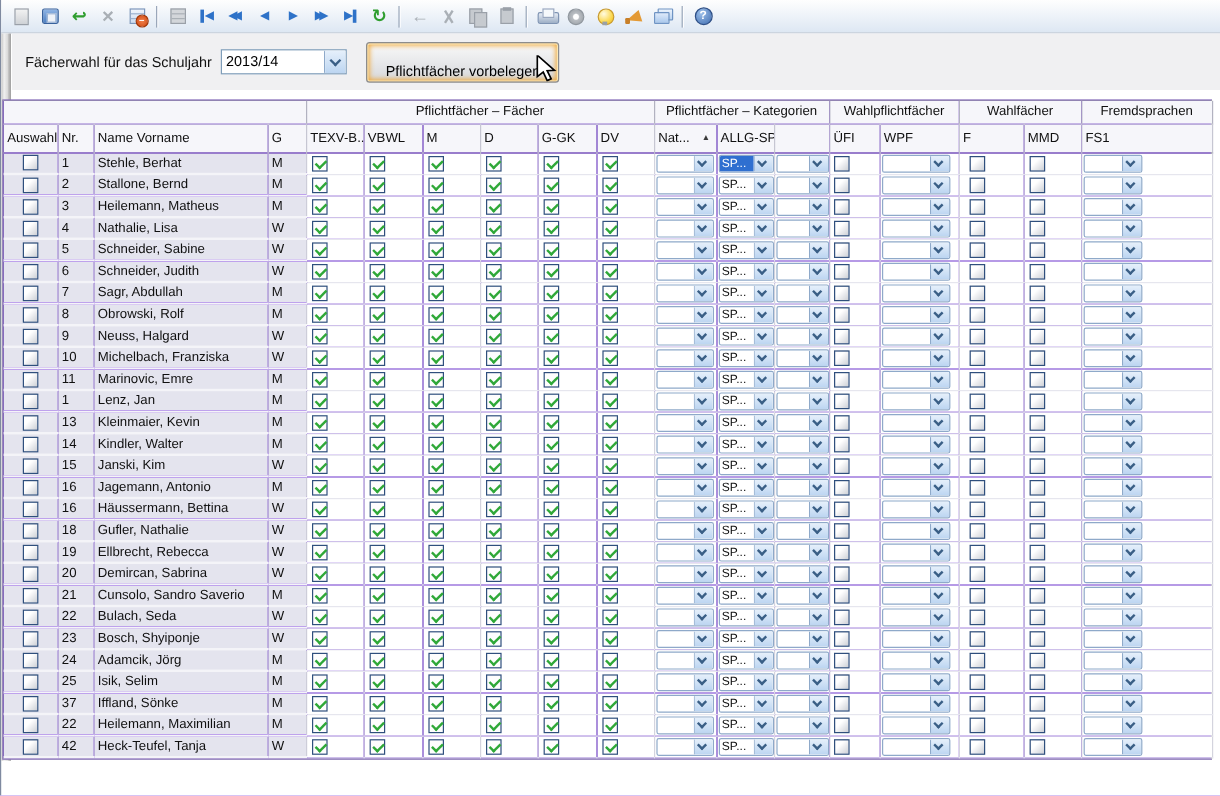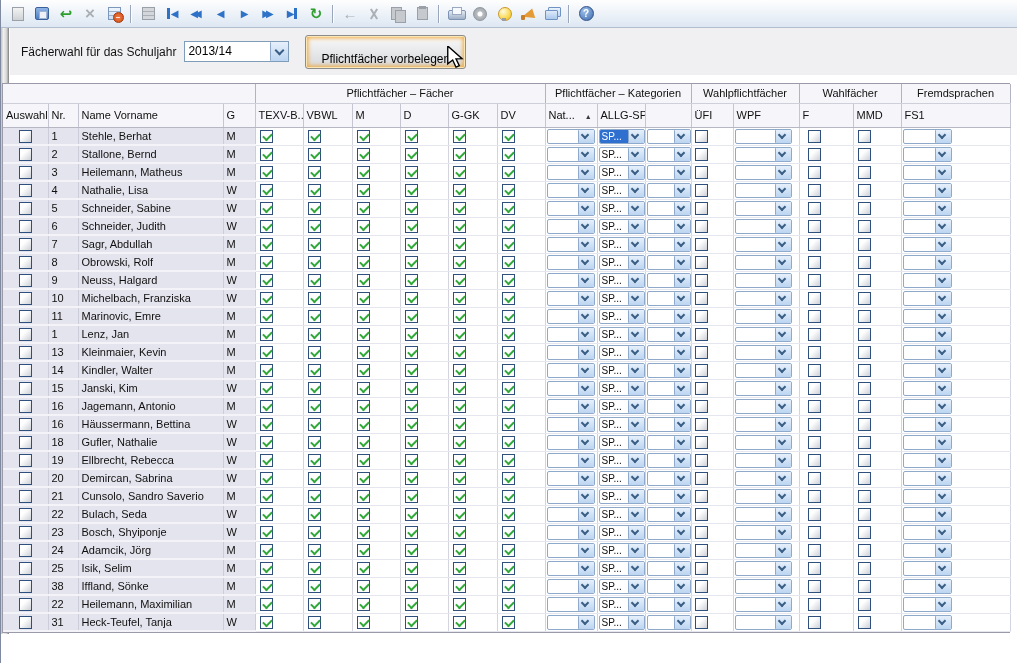--- a/index.html
+++ b/index.html
@@ -1122,21 +1122,21 @@
                 </span></td>
               <td class="wht"><span class="cbx" style="margin-left: 8px;"></span></td>
               <td class="wht"><span class="cbx" style="margin-left: 4px;"></span></td>
               <td class="wht"><span class="cell-combo" style="width: 49px;">
                   <span class="cv"></span>
                   <span class="cbtn"></span>
                 </span></td>
             </tr>
             <tr>
               <td class="lav"><span class="cbx" style="margin-left: 13px;"></span></td>
-              <td class="lav">38</td>
+              <td class="lav">37</td>
               <td class="lav">Iffland, Sönke</td>
               <td class="lav">M</td>
               <td class="wht"><span class="cbx checked" style="margin-left: 4px;"></span></td>
               <td class="wht"><span class="cbx checked" style="margin-left: 4px;"></span></td>
               <td class="wht"><span class="cbx checked" style="margin-left: 4px;"></span></td>
               <td class="wht"><span class="cbx checked" style="margin-left: 4px;"></span></td>
               <td class="wht"><span class="cbx checked" style="margin-left: 4px;"></span></td>
               <td class="wht"><span class="cbx checked" style="margin-left: 4px;"></span></td>
               <td class="wht"><span class="cell-combo" style="width: 48px;">
                   <span class="cv"></span>
@@ -1192,21 +1192,21 @@
                 </span></td>
               <td class="wht"><span class="cbx" style="margin-left: 8px;"></span></td>
               <td class="wht"><span class="cbx" style="margin-left: 4px;"></span></td>
               <td class="wht"><span class="cell-combo" style="width: 49px;">
                   <span class="cv"></span>
                   <span class="cbtn"></span>
                 </span></td>
             </tr>
             <tr>
               <td class="lav"><span class="cbx" style="margin-left: 13px;"></span></td>
-              <td class="lav">31</td>
+              <td class="lav">42</td>
               <td class="lav">Heck-Teufel, Tanja</td>
               <td class="lav">W</td>
               <td class="wht"><span class="cbx checked" style="margin-left: 4px;"></span></td>
               <td class="wht"><span class="cbx checked" style="margin-left: 4px;"></span></td>
               <td class="wht"><span class="cbx checked" style="margin-left: 4px;"></span></td>
               <td class="wht"><span class="cbx checked" style="margin-left: 4px;"></span></td>
               <td class="wht"><span class="cbx checked" style="margin-left: 4px;"></span></td>
               <td class="wht"><span class="cbx checked" style="margin-left: 4px;"></span></td>
               <td class="wht"><span class="cell-combo" style="width: 48px;">
                   <span class="cv"></span>

